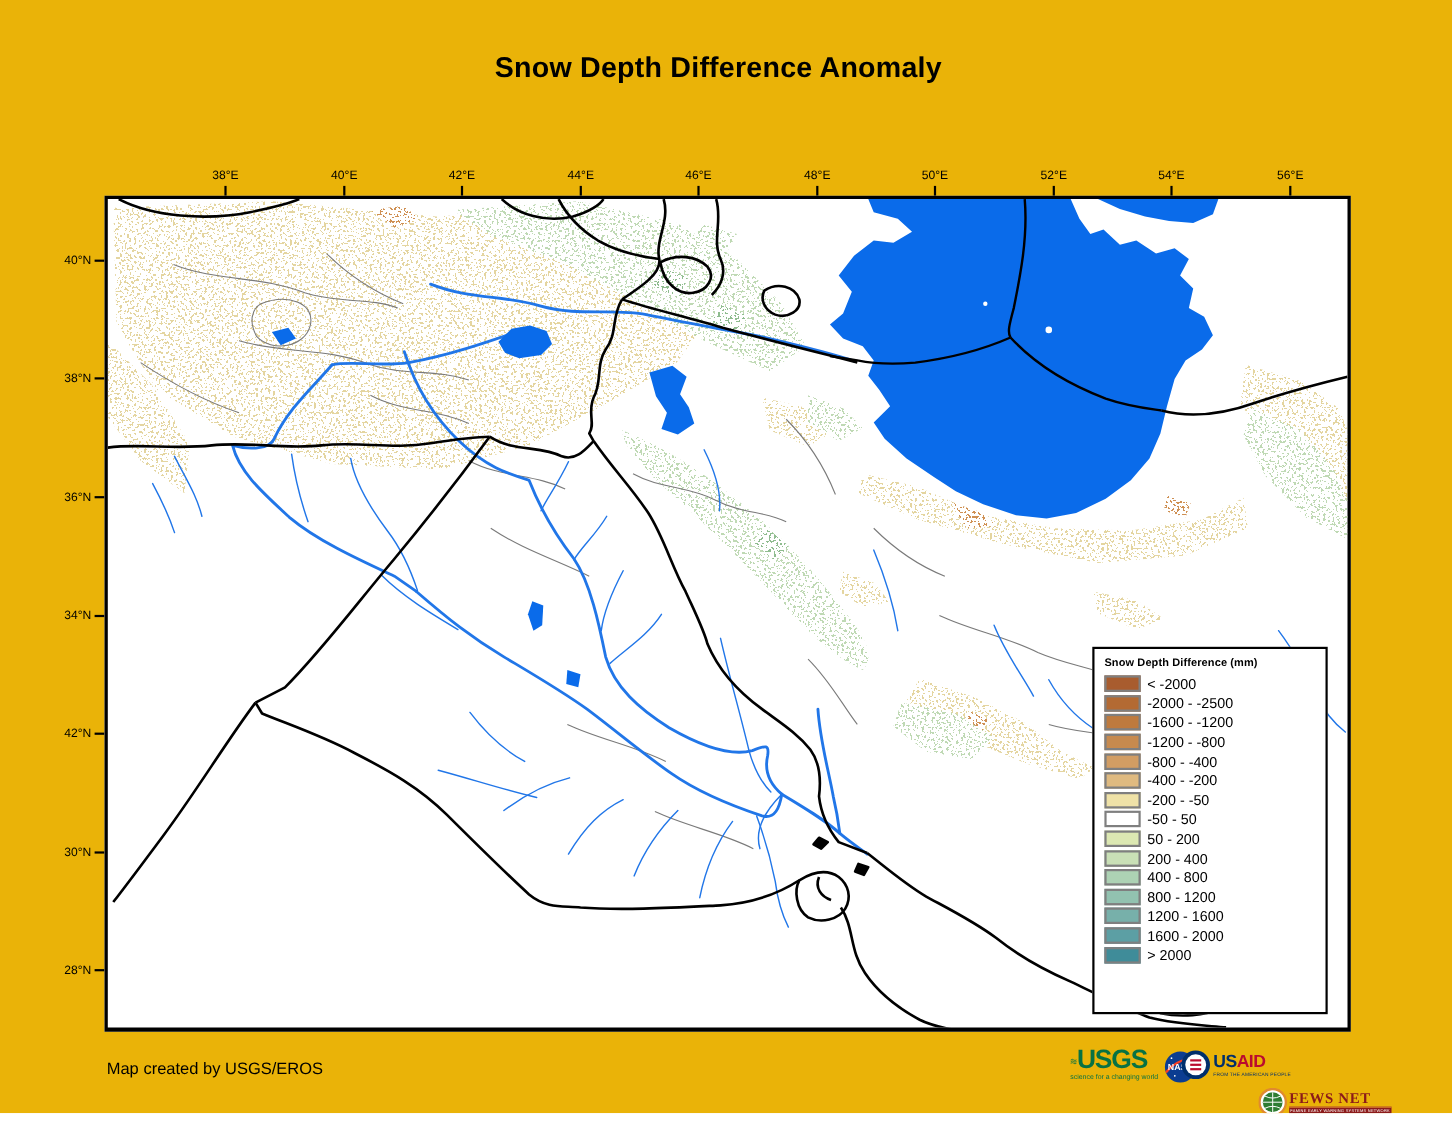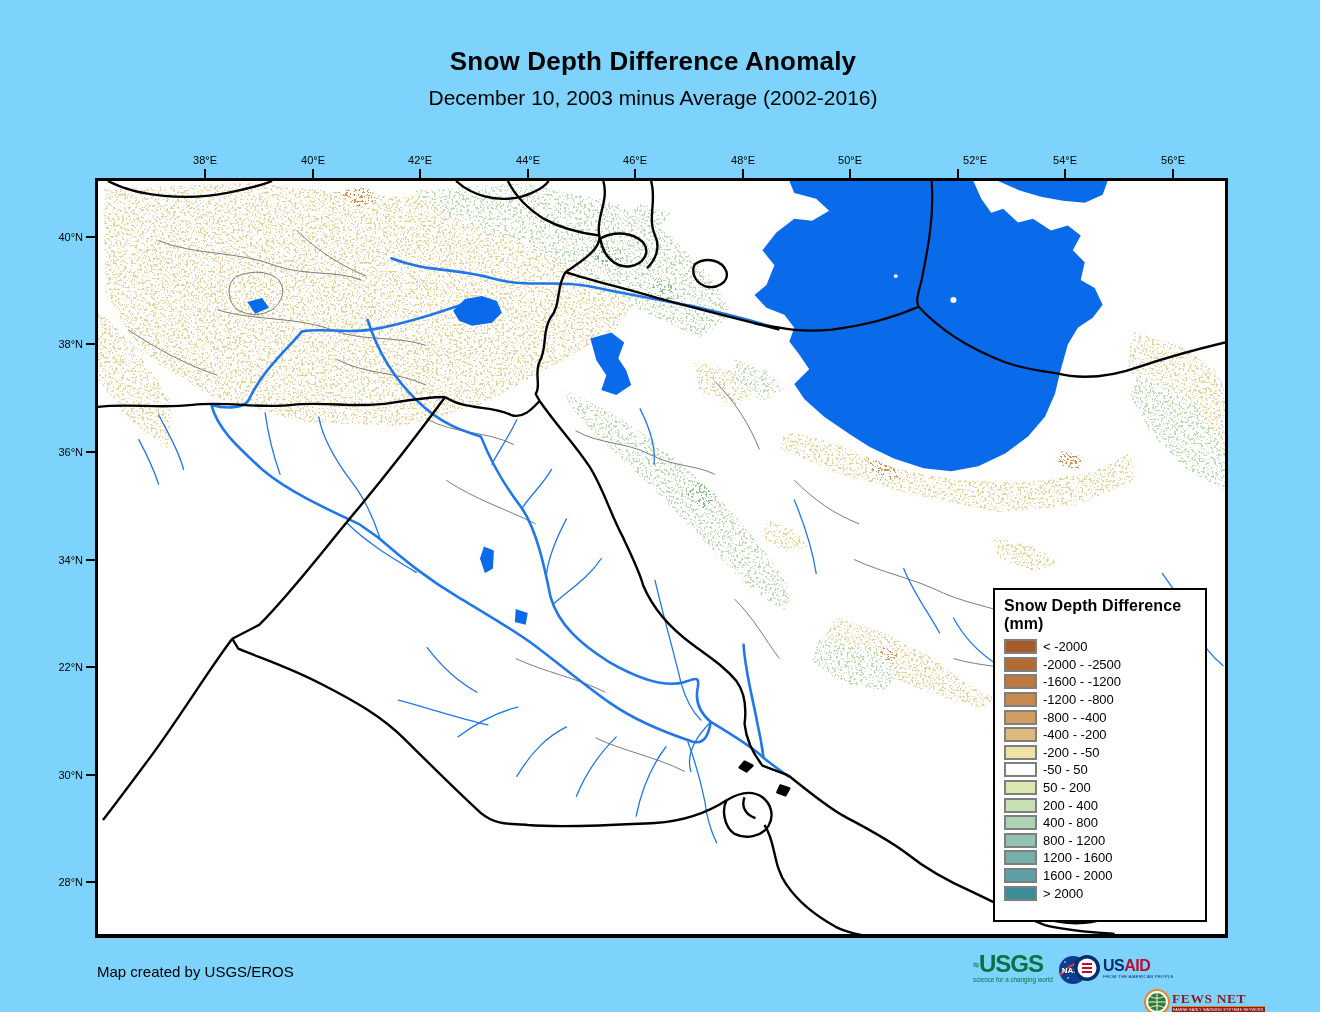--- a/index.html
+++ b/index.html
@@ -1,30 +1,30 @@
 <!DOCTYPE html>
 <html><head>
 <meta charset="utf-8">
 <style>
   html,body{margin:0;padding:0;background:#fff;}
-  #page{position:relative;width:1320px;height:1012px;background:#7dd3fc;overflow:hidden;
+  #page{position:relative;width:1320px;height:1012px;background:#eab308;overflow:hidden;
         font-family:"Liberation Sans",sans-serif;color:#000;}
   .map-title{position:absolute;top:46px;left:0;width:1306px;text-align:center;
              font-size:26px;font-weight:bold;letter-spacing:.2px;}
   .map-subtitle{position:absolute;top:86px;left:0;width:1306px;text-align:center;font-size:21px;}
   #map-frame{position:absolute;left:95px;top:178px;width:1133px;height:760px;
              border:3px solid #000;border-bottom-width:4px;box-sizing:border-box;background:#fff;}
   #map-frame svg{position:absolute;left:0;top:0;width:1127px;height:753px;display:block;}
   .xtick{position:absolute;width:2px;height:9px;background:#000;}
   .xlabel{position:absolute;transform:translateX(-50%);font-size:11px;white-space:nowrap;}
   .ytick{position:absolute;width:9px;height:2px;background:#000;}
   .ylabel{position:absolute;width:36px;text-align:right;transform:translateY(-50%);font-size:11px;white-space:nowrap;}
   .legend{position:absolute;left:993px;top:588px;width:214px;height:334px;background:#fff;
           border:2px solid #000;box-sizing:border-box;padding:7px 8px 6px 9px;z-index:5;}
-  .legend-title{font-size:16px;font-weight:bold;margin-bottom:5px;letter-spacing:.1px;}
+  .legend-title{font-size:10px;font-weight:bold;margin-bottom:5px;letter-spacing:.1px;}
   .legend-row{display:flex;align-items:center;height:17.6px;}
   .swatch{width:29px;height:11px;border:2px solid #7F7F7F;margin-right:6px;flex:none;}
   .legend-label{font-size:13px;}
   .legend-note{font-size:12.3px;margin-top:7px;line-height:1.25;}
   .credit{position:absolute;left:97px;top:963px;font-size:15px;}
   
   .logo-usgs{position:absolute;left:973px;top:953px;width:70px;}
   .usgs-top{display:flex;align-items:flex-end;}
   .usgs-text{color:#087243;font-weight:bold;font-size:24px;line-height:22px;letter-spacing:-1px;}
   .usgs-tag{color:#087243;font-size:6.3px;white-space:nowrap;margin-top:1px;}
@@ -40,55 +40,54 @@
              font-size:13.5px;letter-spacing:.6px;line-height:13px;}
   .fews-bar{background:#8B1A1A;color:#fff;font-size:3.6px;text-align:center;padding:1px 1px;
             border-top:1.5px solid #E08A2E;margin-top:1px;letter-spacing:.25px;white-space:nowrap;}
 </style>
 </head>
 <body>
 
 <div id="page">
 
   <div class="map-title">Snow Depth Difference Anomaly</div>
-  <div class="map-subtitle">December 10, 2003 minus Average (2002-2016)</div>
 
   <div>
       <div class="xtick" style="left: 204px; top: 169px;"></div>
       <div class="xlabel" style="left: 205px; top: 154px;">38°E</div>
       <div class="xtick" style="left: 312px; top: 169px;"></div>
       <div class="xlabel" style="left: 313px; top: 154px;">40°E</div>
       <div class="xtick" style="left: 419px; top: 169px;"></div>
       <div class="xlabel" style="left: 420px; top: 154px;">42°E</div>
       <div class="xtick" style="left: 527px; top: 169px;"></div>
       <div class="xlabel" style="left: 528px; top: 154px;">44°E</div>
       <div class="xtick" style="left: 634px; top: 169px;"></div>
       <div class="xlabel" style="left: 635px; top: 154px;">46°E</div>
       <div class="xtick" style="left: 742px; top: 169px;"></div>
       <div class="xlabel" style="left: 743px; top: 154px;">48°E</div>
       <div class="xtick" style="left: 849px; top: 169px;"></div>
       <div class="xlabel" style="left: 850px; top: 154px;">50°E</div>
       <div class="xtick" style="left: 957px; top: 169px;"></div>
-      <div class="xlabel" style="left: 958px; top: 154px; margin-left: 17px;">52°E</div>
+      <div class="xlabel" style="left: 958px; top: 154px;">52°E</div>
       <div class="xtick" style="left: 1064px; top: 169px;"></div>
       <div class="xlabel" style="left: 1065px; top: 154px;">54°E</div>
       <div class="xtick" style="left: 1172px; top: 169px;"></div>
       <div class="xlabel" style="left: 1173px; top: 154px;">56°E</div>
     </div>
   <div>
       <div class="ytick" style="left: 86px; top: 236px;"></div>
       <div class="ylabel" style="left: 47px; top: 237px;">40°N</div>
       <div class="ytick" style="left: 86px; top: 343px;"></div>
       <div class="ylabel" style="left: 47px; top: 344px;">38°N</div>
       <div class="ytick" style="left: 86px; top: 451px;"></div>
       <div class="ylabel" style="left: 47px; top: 452px;">36°N</div>
       <div class="ytick" style="left: 86px; top: 559px;"></div>
       <div class="ylabel" style="left: 47px; top: 560px;">34°N</div>
       <div class="ytick" style="left: 86px; top: 666px;"></div>
-      <div class="ylabel" style="left: 47px; top: 667px;">22°N</div>
+      <div class="ylabel" style="left: 47px; top: 667px;">42°N</div>
       <div class="ytick" style="left: 86px; top: 774px;"></div>
       <div class="ylabel" style="left: 47px; top: 775px;">30°N</div>
       <div class="ytick" style="left: 86px; top: 881px;"></div>
       <div class="ylabel" style="left: 47px; top: 882px;">28°N</div>
     </div>
 
   <div id="map-frame">
     <svg viewBox="0 0 1133 760" preserveAspectRatio="none">
       <defs>
         <filter id="spk" x="-2%" y="-2%" width="104%" height="104%">

